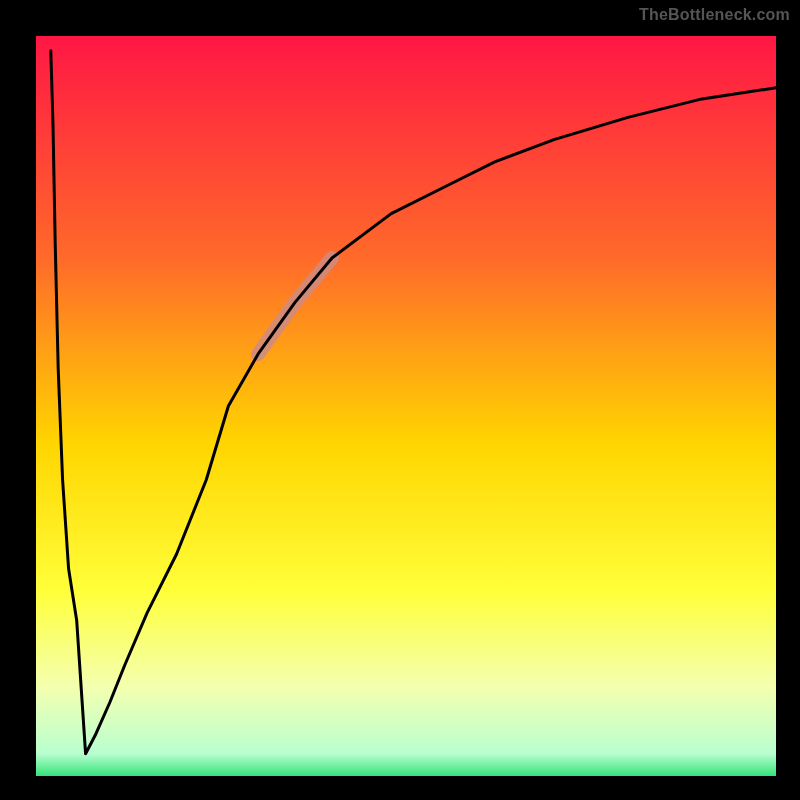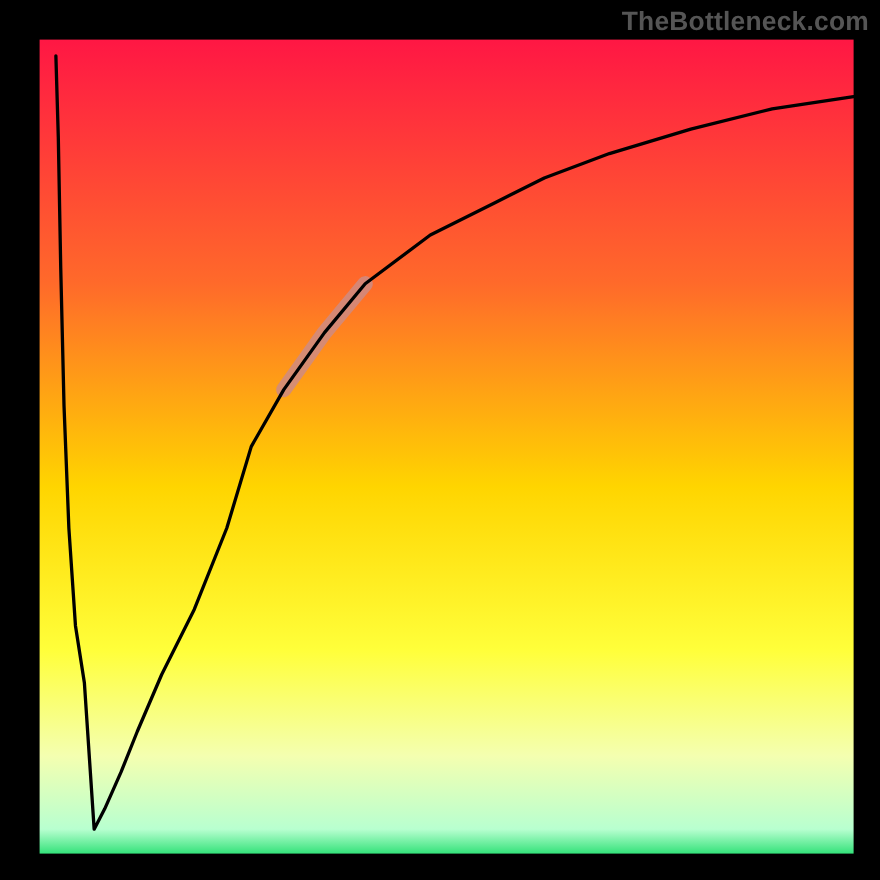--- a/index.html
+++ b/index.html
@@ -13,21 +13,21 @@
   }
   .frame {
     position: relative;
     width: 800px;
     height: 800px;
   }
   .watermark {
     position: absolute;
     top: 6px;
     right: 10px;
-    font-size: 24px;
+    font-size: 16px;
     font-weight: 600;
     color: #555;
     letter-spacing: 0.2px;
     z-index: 5;
   }
   svg.plot {
     position: absolute;
     inset: 0;
     width: 800px;
     height: 800px;

